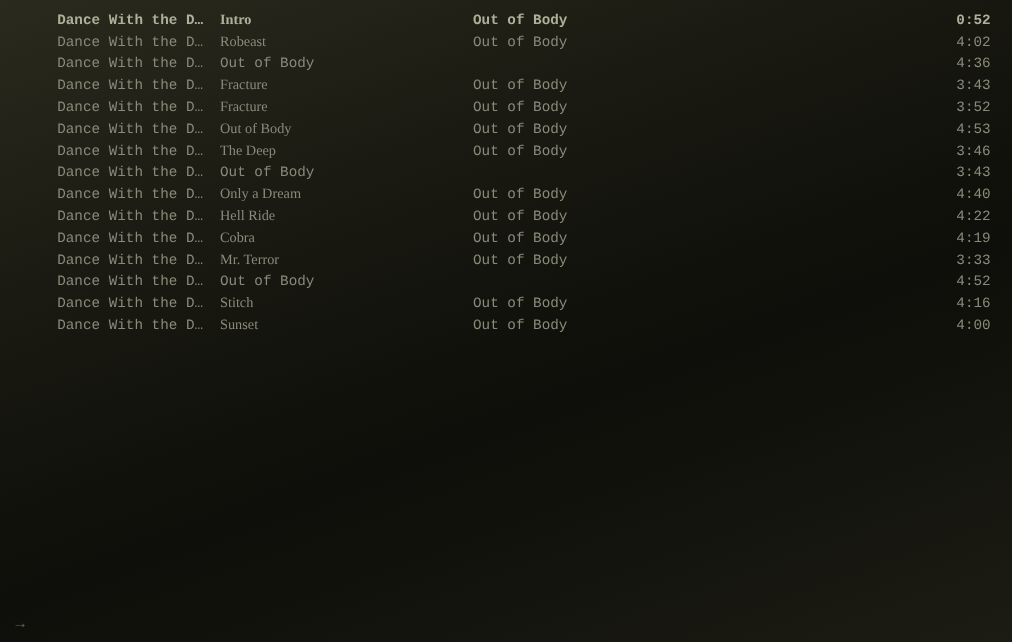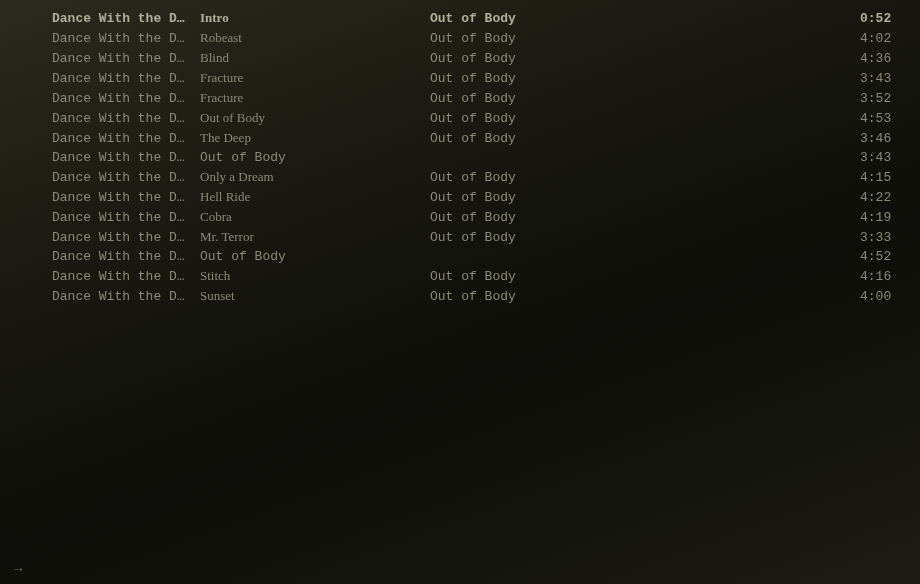--- a/index.html
+++ b/index.html
@@ -60,21 +60,21 @@
     .col-album {
       flex: 1;
       padding-left: 10px;
       white-space: nowrap;
       overflow: hidden;
       text-overflow: ellipsis;
     }
 
     .col-duration {
       width: 60px;
-      text-align: left;
+      text-align: center;
       padding-right: 10px;
       flex-shrink: 0;
     }
 
     .bottom-arrow {
       position: absolute;
       bottom: 8px;
       left: 14px;
       color: #6a6a5a;
       font-size: 14px;
@@ -94,21 +94,20 @@
 
   <div id="track-rows-container">
       <div class="track-row">
       <span class="col-artist">Dance With the Dead</span>
       <span class="col-title">Robeast</span>
       <span class="col-album">Out of Body</span>
       <span class="col-duration">4:02</span>
     </div>
       <div class="track-row">
       <span class="col-artist">Dance With the Dead</span>
-      <span class="col-title">Blind</span>
       <span class="col-album">Out of Body</span>
       <span class="col-duration">4:36</span>
     </div>
       <div class="track-row">
       <span class="col-artist">Dance With the Dead</span>
       <span class="col-title">Fracture</span>
       <span class="col-album">Out of Body</span>
       <span class="col-duration">3:43</span>
     </div>
       <div class="track-row">
@@ -131,21 +130,21 @@
     </div>
       <div class="track-row">
       <span class="col-artist">Dance With the Dead</span>
       <span class="col-album">Out of Body</span>
       <span class="col-duration">3:43</span>
     </div>
       <div class="track-row">
       <span class="col-artist">Dance With the Dead</span>
       <span class="col-title">Only a Dream</span>
       <span class="col-album">Out of Body</span>
-      <span class="col-duration">4:15</span>
+      <span class="col-duration">4:40</span>
     </div>
       <div class="track-row">
       <span class="col-artist">Dance With the Dead</span>
       <span class="col-title">Hell Ride</span>
       <span class="col-album">Out of Body</span>
       <span class="col-duration">4:22</span>
     </div>
       <div class="track-row">
       <span class="col-artist">Dance With the Dead</span>
       <span class="col-title">Cobra</span>

